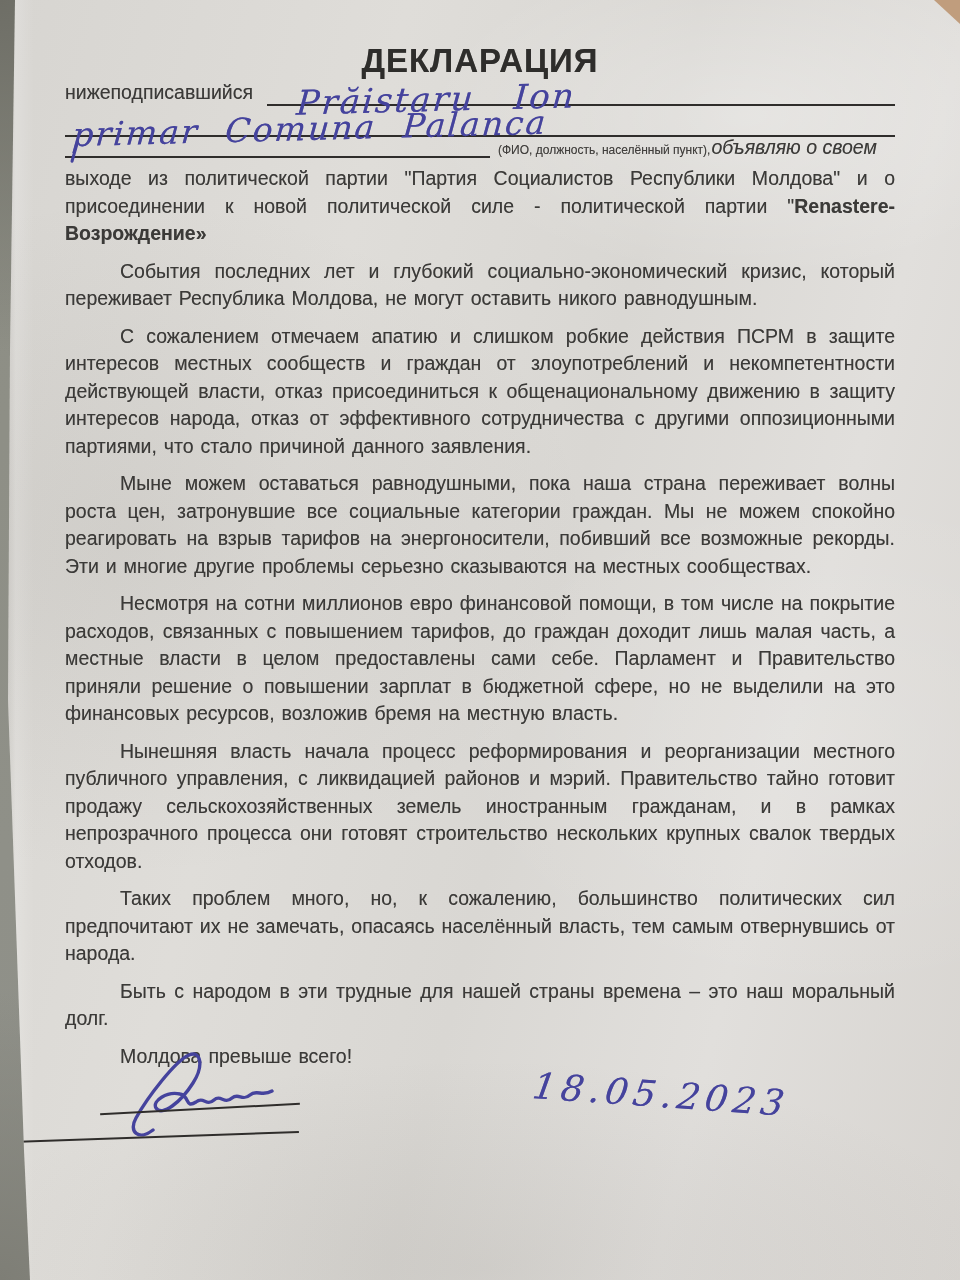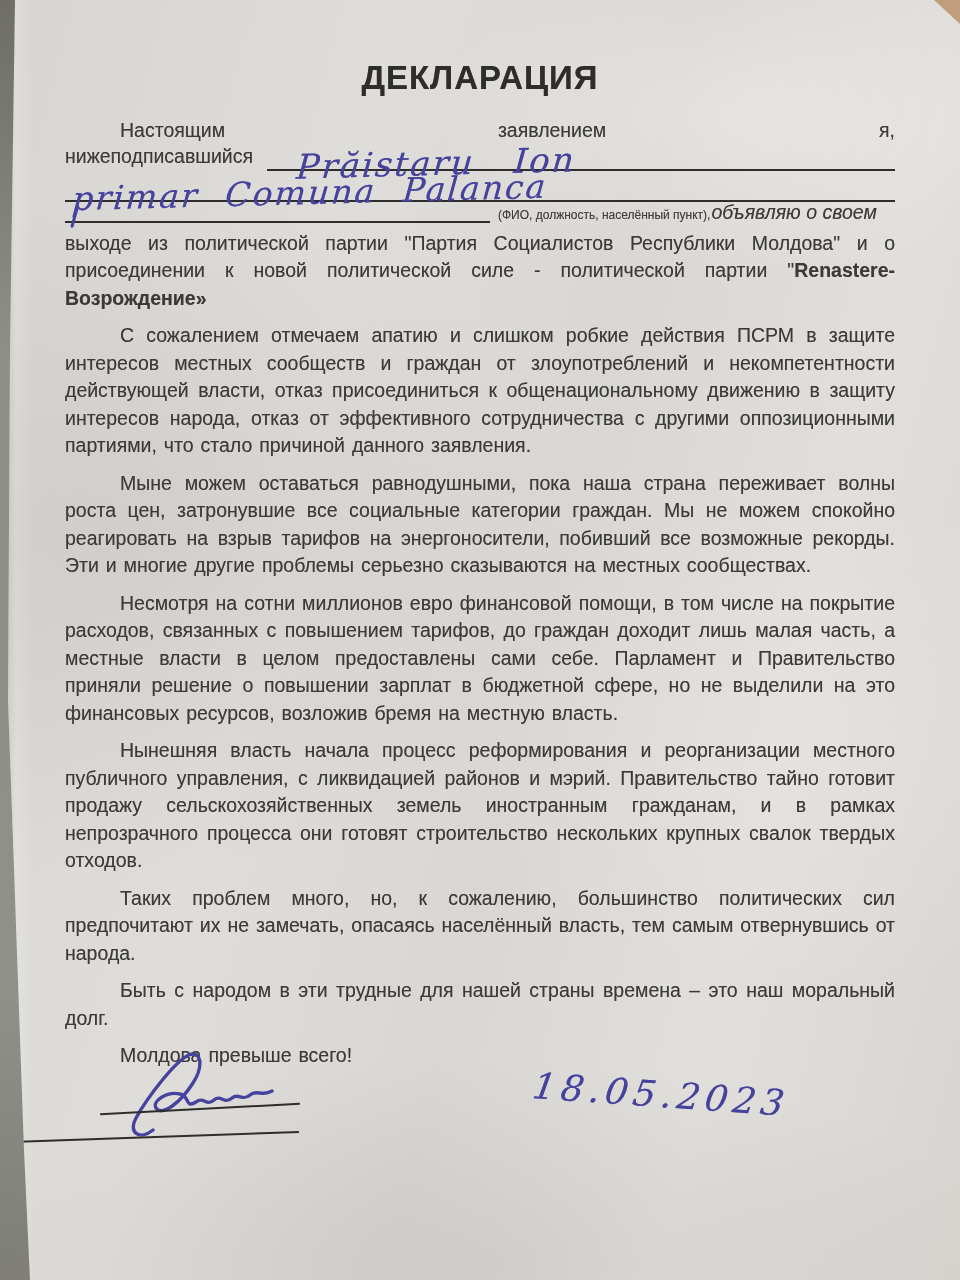--- a/index.html
+++ b/index.html
@@ -31,21 +31,21 @@
       radial-gradient(ellipse 620px 420px at 86% 58%, rgba(255,255,255,0.13), transparent 62%),
       radial-gradient(ellipse 820px 320px at 50% 99%, rgba(112,107,99,0.12), transparent 65%),
       linear-gradient(90deg, rgba(118,115,107,0.20) 0px, rgba(255,255,255,0.18) 16px, rgba(255,255,255,0) 34px),
       linear-gradient(104deg, #d7d5d1 0%, #dfddd9 32%, #d9d7d3 55%, #e1dfdc 76%, #d7d4d0 100%);
     clip-path:polygon(15px 0, 934px 0, 960px 24px, 960px 1280px, 30px 1280px, 24px 1150px, 8px 700px, 10px 350px);
     padding:42px 65px 0 65px;
     box-sizing:border-box;
   }
 
   .title{
-    margin:17px;text-align:center;
+    margin:0;text-align:center;
     font-size:33px;font-weight:bold;letter-spacing:1px;
     color:#2e2d2b;line-height:38px;
     text-shadow:0 0 0.6px rgba(46,45,43,0.55);
   }
 
   .print{
     color:var(--print);
     font-size:19.5px;line-height:27.5px;
     text-shadow:0 0 0.5px rgba(59,58,56,0.45);
   }
@@ -98,25 +98,20 @@
 </head>
 <body>
 
 <div class="scene">
   <div class="table-corner"></div>
 
   <div class="paper">
 
     <h1 class="title">ДЕКЛАРАЦИЯ</h1>
 
-    <div class="print l1">
-      <span class="w1">Настоящим</span>
-      <span>заявлением</span>
-      <span>я,</span>
-    </div>
 
     <div class="print srow row2">
       <span>нижеподписавшийся</span>
       <span class="uline grow">
         <span class="hw hw-name">Prăistaru Ion</span>
       </span>
     </div>
 
     <div class="print srow row3">
       <span class="uline full">
@@ -127,20 +122,21 @@
     <div class="print srow row4">
       <span class="uline ushort">
         <span class="pen-tail"></span>
       </span>
       <span class="hint">(ФИО, должность, населённый пункт),</span>
       <span class="after-hint">объявляю о своем</span>
     </div>
 
     <p class="print para cont"><span>выходе из политической партии "Партия Социалистов Республики Молдова" и о присоединении к новой политической силе - политической партии "</span><b>Renastere-Возрождение»</b></p>
 
+    <p class="print para">События последних лет и глубокий социально-экономический кризис, который переживает Республика Молдова, не могут оставить никого равнодушным.</p>
     <p class="print para">С сожалением отмечаем апатию и слишком робкие действия ПСРМ в защите интересов местных сообществ и граждан от злоупотреблений и некомпетентности действующей власти, отказ присоединиться к общенациональному движению в защиту интересов народа, отказ от эффективного сотрудничества с другими оппозиционными партиями, что стало причиной данного заявления.</p>
     <p class="print para">Мыне можем оставаться равнодушными, пока наша страна переживает волны роста цен, затронувшие все социальные категории граждан. Мы не можем спокойно реагировать на взрыв тарифов на энергоносители, побивший все возможные рекорды. Эти и многие другие проблемы серьезно сказываются на местных сообществах.</p>
     <p class="print para">Несмотря на сотни миллионов евро финансовой помощи, в том числе на покрытие расходов, связанных с повышением тарифов, до граждан доходит лишь малая часть, а местные власти в целом предоставлены сами себе. Парламент и Правительство приняли решение о повышении зарплат в бюджетной сфере, но не выделили на это финансовых ресурсов, возложив бремя на местную власть.</p>
     <p class="print para">Нынешняя власть начала процесс реформирования и реорганизации местного публичного управления, с ликвидацией районов и мэрий. Правительство тайно готовит продажу сельскохозяйственных земель иностранным гражданам, и в рамках непрозрачного процесса они готовят строительство нескольких крупных свалок твердых отходов.</p>
     <p class="print para">Таких проблем много, но, к сожалению, большинство политических сил предпочитают их не замечать, опасаясь населённый власть, тем самым отвернувшись от народа.</p>
     <p class="print para">Быть с народом в эти трудные для нашей страны времена – это наш моральный долг.</p>
 
     <p class="print para slogan">Молдова превыше всего!</p>
 
     <div class="sig-block">

